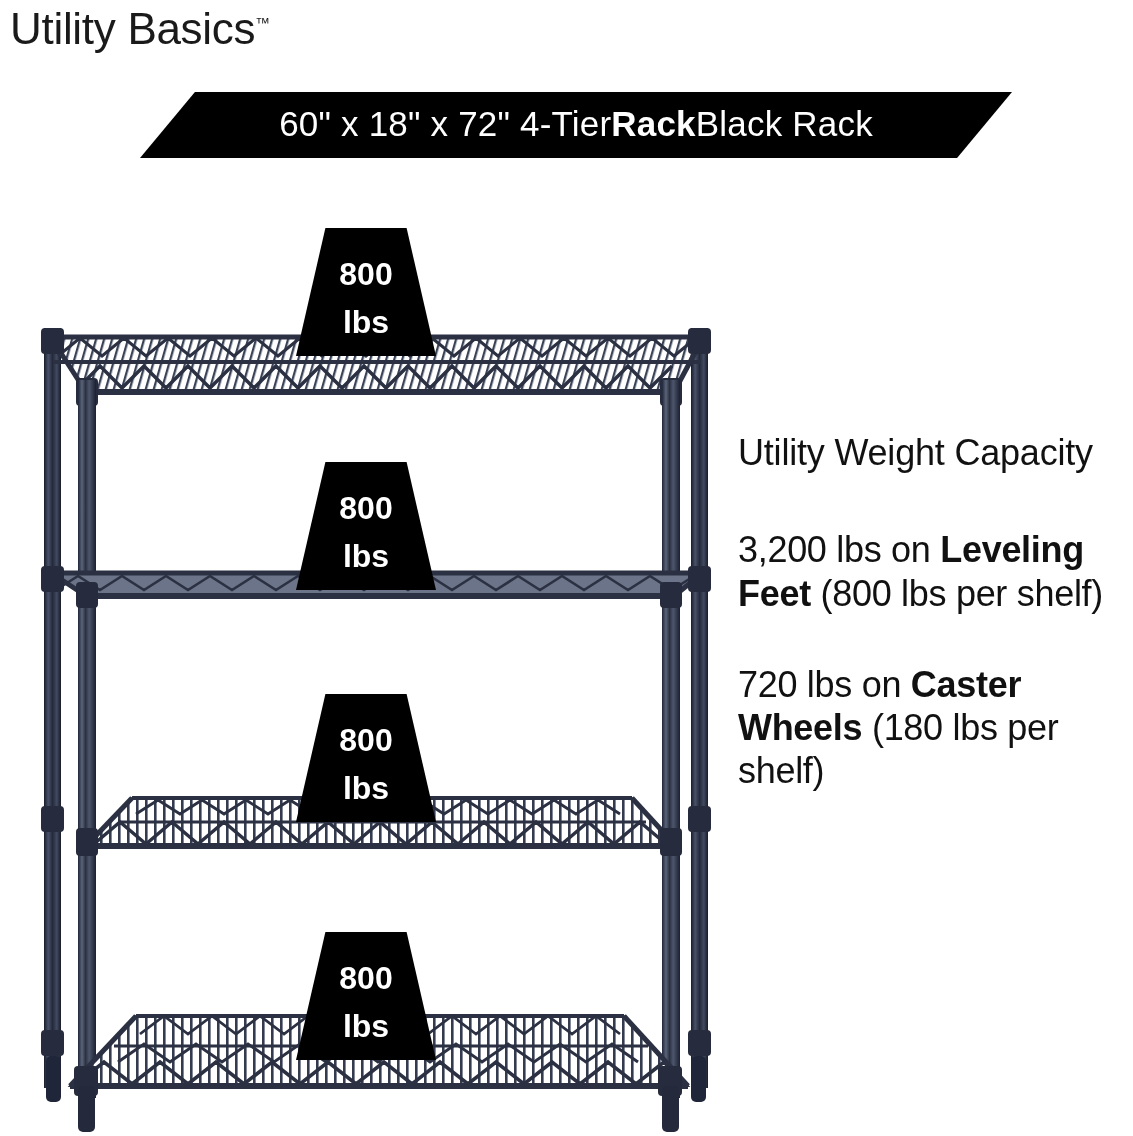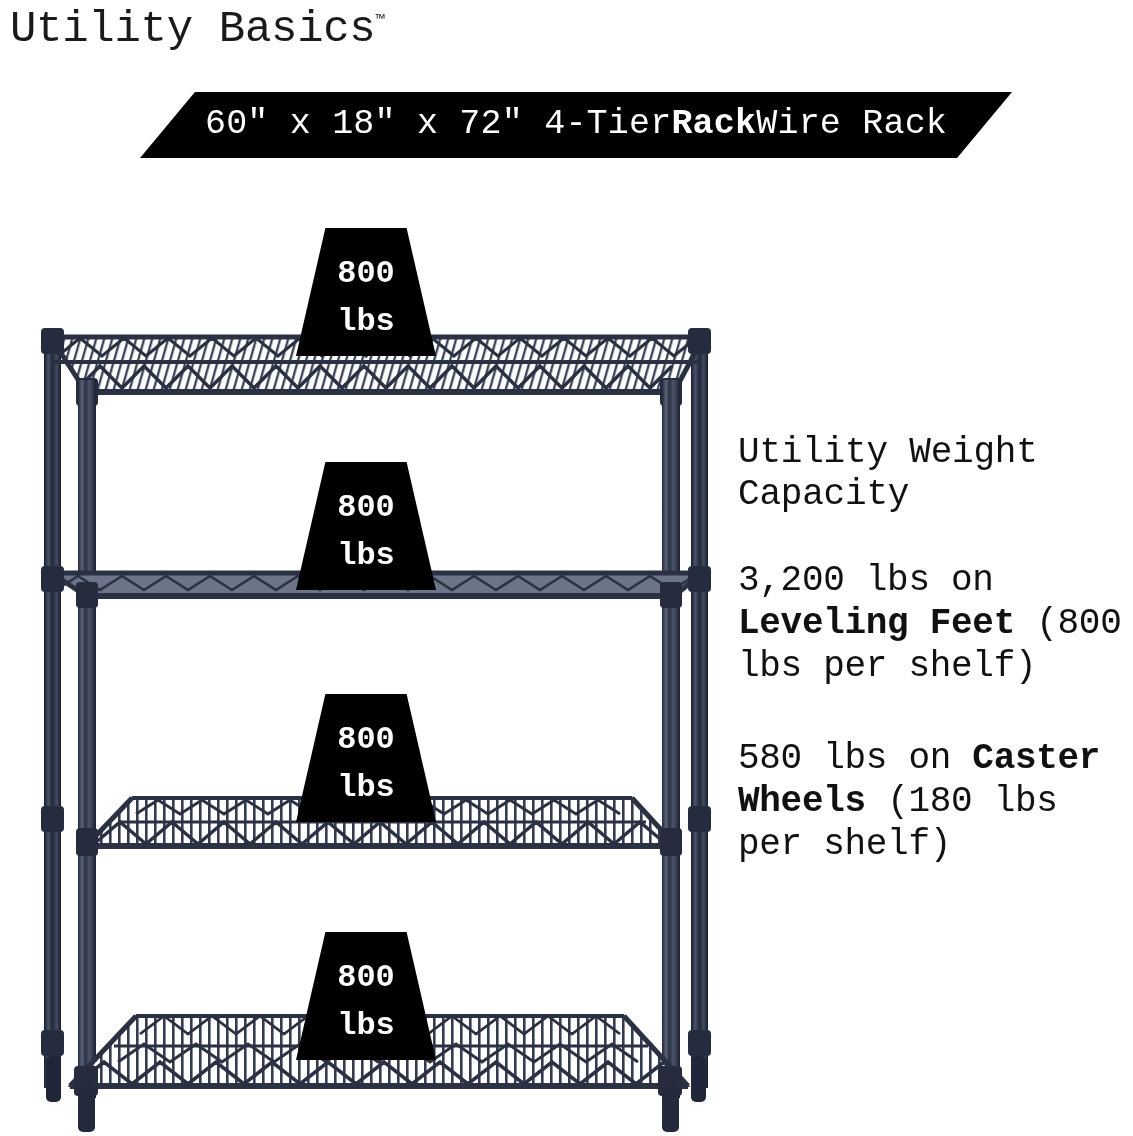--- a/index.html
+++ b/index.html
@@ -2,21 +2,21 @@
 <html><head>
 <meta charset="utf-8">
 <style>
   * { box-sizing: border-box; margin: 0; padding: 0; }
   html, body {
     width: 1133px; height: 1136px;
     background: #ffffff;
     font-family: "Liberation Sans", sans-serif;
     overflow: hidden;
   }
-  #page { position: relative; width: 1133px; height: 1136px; background: #fff; font-family: Liberation Mono, monospace; }
+  #page { position: relative; width: 1133px; height: 1136px; background: #fff; }
 
   
   .brand {
     position: absolute; left: 10px; top: 6px;
     font-size: 44px; font-weight: 400; color: #1a1a1a;
     letter-spacing: -0.3px; line-height: 1.05; white-space: nowrap;
   }
   .brand .tm { font-size: 15px; vertical-align: super; letter-spacing: 0; }
 
   
@@ -64,38 +64,38 @@
   .copy { position: absolute; left: 738px; top: 432px; width: 396px; }
   .copy h2 {
     font-size: 36px; font-weight: 400; color: #111; line-height: 1.18;
     letter-spacing: -0.2px;
   }
   .copy p {
     font-size: 36px; font-weight: 400; color: #111; line-height: 1.2;
     letter-spacing: -0.3px;
   }
   .copy p b { font-weight: 700; }
-  .copy .para-1 { margin-top: 42px; }
+  .copy .para-1 { margin-top: 54px; }
   .copy .para-2 { margin-top: 48px; }
 </style>
 </head>
 <body>
 
 <div id="page">
 
   <div class="brand">
     <span>Utility Basics</span><span class="tm">™</span>
   </div>
 
   <div class="banner-wrap">
     <div class="banner-shape"></div>
     <div class="banner-text">
       <span>60" x 18" x 72" 4-Tier </span>
         <b>Rack</b>
-        <span> Wire Rack</span>
+        <span> Black Rack</span>
     </div>
   </div>
 
   <div class="rack">
     <svg viewBox="0 0 700 926" xmlns="http://www.w3.org/2000/svg">
       <defs>
         <linearGradient id="postG" x1="0" y1="0" x2="1" y2="0">
           <stop offset="0%" stop-color="#20263a"></stop>
           <stop offset="22%" stop-color="#5a6478"></stop>
           <stop offset="42%" stop-color="#2b3142"></stop>
@@ -256,17 +256,17 @@
   </div>
 
   <div class="copy">
     <h2>Utility Weight Capacity</h2>
 
     <p class="para-1">
       <span>3,200 lbs on </span><b>Leveling Feet</b><span> (800 lbs per shelf)</span>
     </p>
 
     <p class="para-2">
-      <span>580 lbs on </span><b>Caster Wheels</b><span> (180 lbs per shelf)</span>
+      <span>720 lbs on </span><b>Caster Wheels</b><span> (180 lbs per shelf)</span>
     </p>
   </div>
 
 </div>
 
 </body></html>

